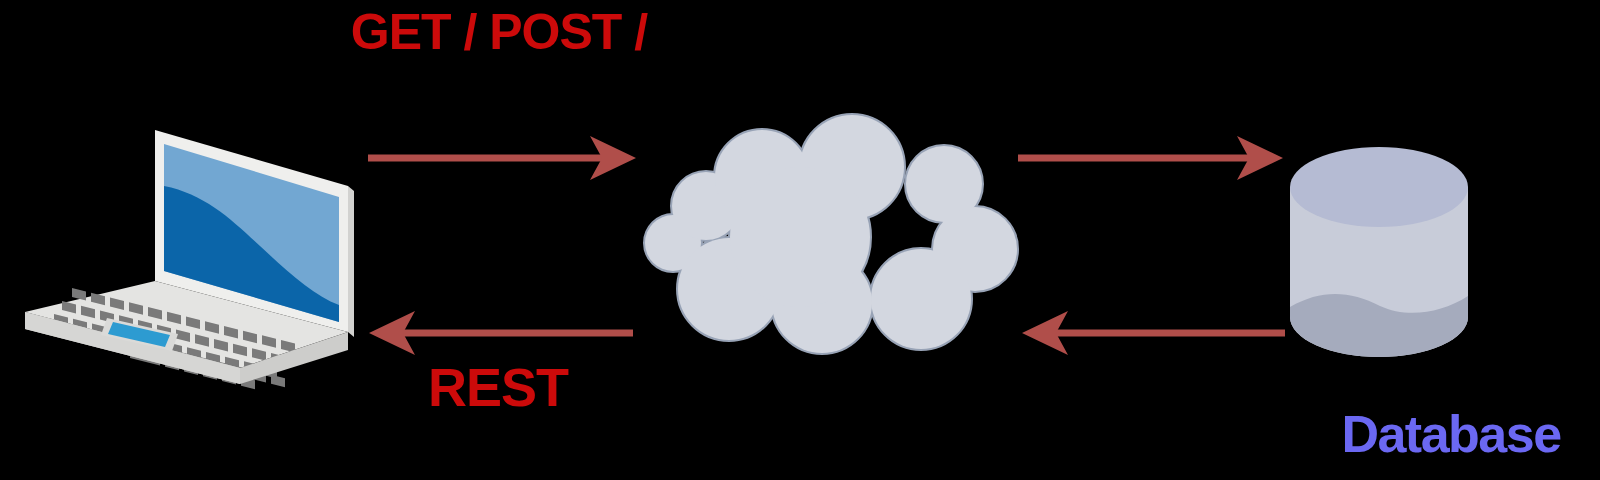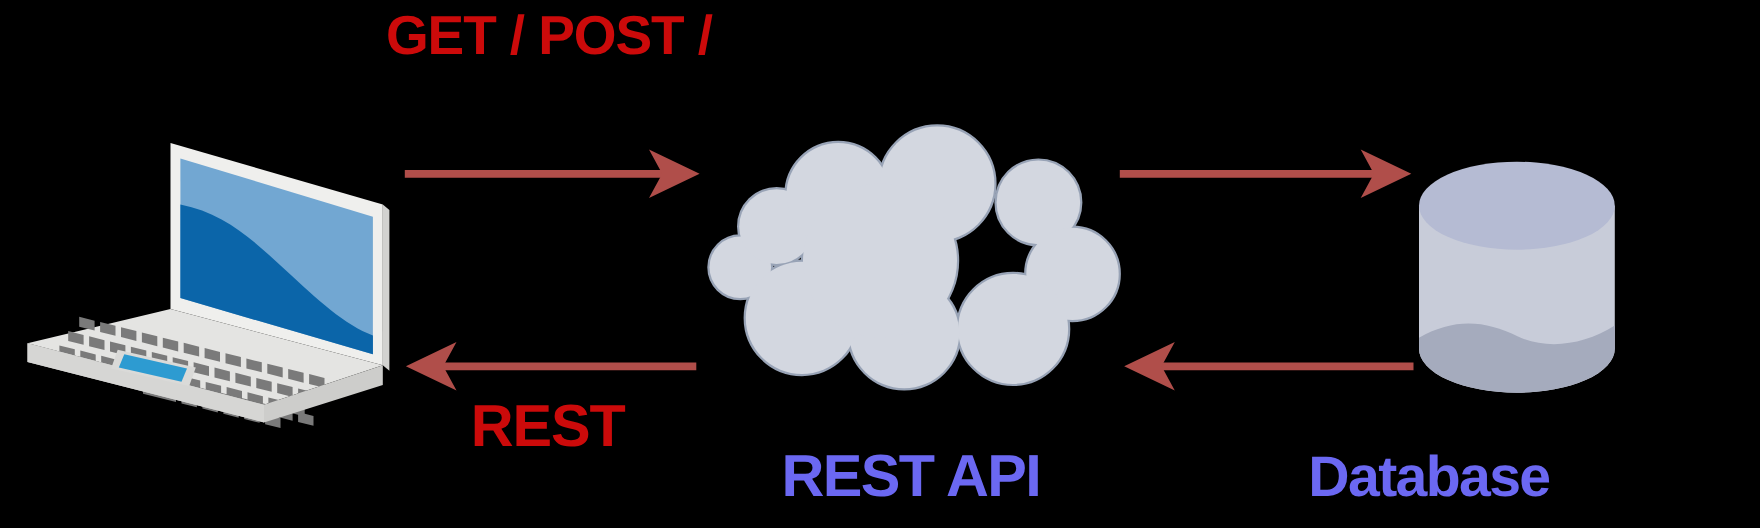--- a/index.html
+++ b/index.html
@@ -27,21 +27,21 @@
     left:498px;top:356px;
     font-size:54px;line-height:62px;letter-spacing:-1px;
     color:#cc0a0a;
   }
   .lbl-node{
     color:#6b68f2;
     font-size:52px;line-height:60px;letter-spacing:-1px;
   }
   .lbl-client{left:218px;top:404px;}
   .lbl-api{left:828px;top:403px;font-size:54px;letter-spacing:-1.5px;}
-  .lbl-db{left:1299px;top:404px;letter-spacing:-1.5px;}
+  .lbl-db{left:1451px;top:404px;letter-spacing:-1.5px;}
 </style>
 </head>
 <body>
 
 <div id="stage">
 
   <svg id="diagram-svg" width="1600" height="480" viewBox="0 0 1600 480">
 
     <g>
 
@@ -187,16 +187,15 @@
     </g>
   </svg>
 
   <div class="lbl lbl-methods">
     <div>GET / POST /</div>
   </div>
 
   <div class="lbl lbl-json">REST</div>
 
 
-  <div class="lbl lbl-node lbl-api">REST API</div>
 
   <div class="lbl lbl-node lbl-db">Database</div>
 </div>
 
 </body></html>

